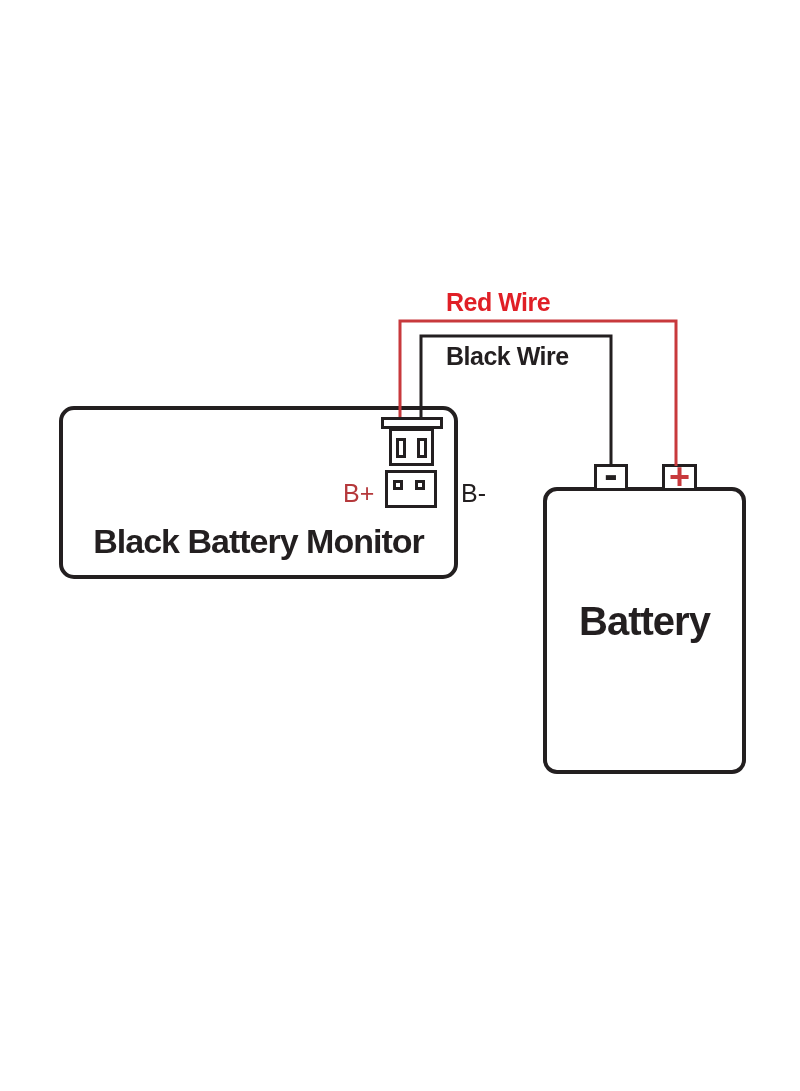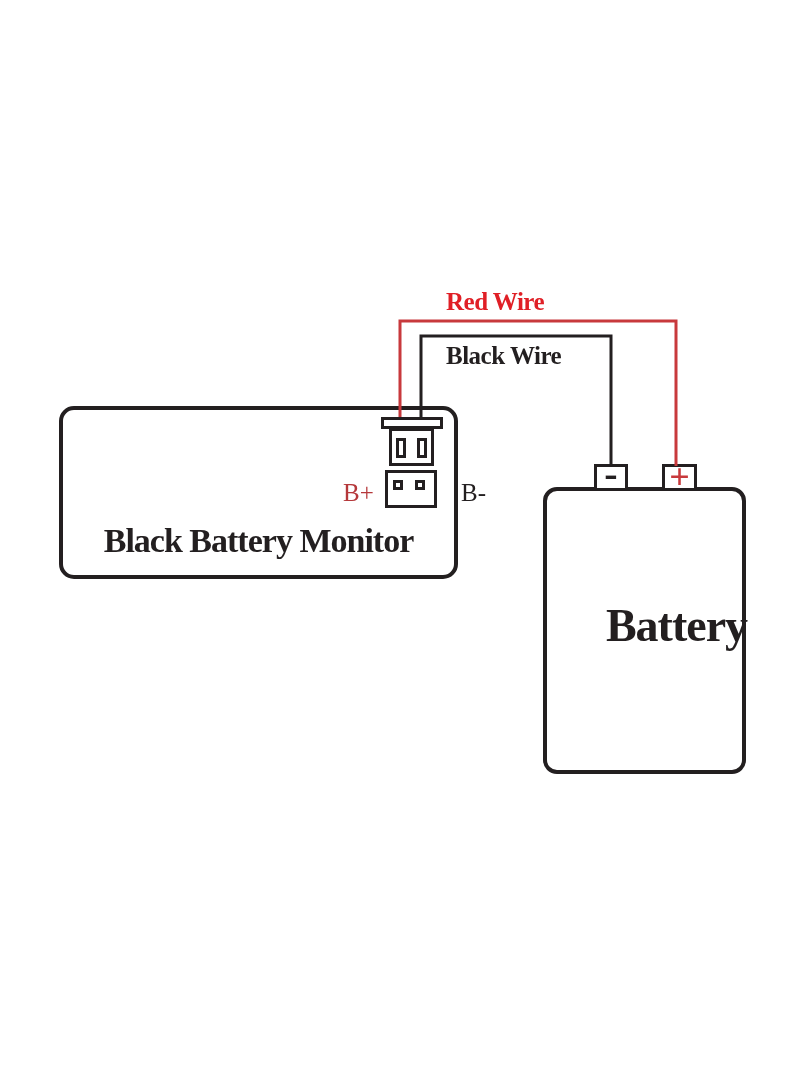--- a/index.html
+++ b/index.html
@@ -1,19 +1,19 @@
 <!DOCTYPE html>
 <html style="--label_red: #e01f26; --wire_red: #c8393c; --b_plus_red: #b5383b; --line_black: #231f20; --background: #ffffff;"><head>
 <meta charset="utf-8">
 <style>
   html,body{margin:0;padding:0;background:#fff;}
   .canvas{
     position:relative;width:800px;height:1091px;
     background:var(--background,#ffffff);
-    font-family:Liberation Serif, serif;
+    font-family:Liberation Sans, sans-serif;
     overflow:hidden;
   }
   
   .wires{position:absolute;left:0;top:0;z-index:2;}
   .wire{fill:none;stroke-width:3px;}
   .wire.red{stroke:var(--wire_red,#c8393c);}
   .wire.black{stroke:var(--line_black,#231f20);}
   
   .box{position:absolute;background:#fff;border:3px solid var(--line_black,#231f20);box-sizing:border-box;}
   
@@ -37,22 +37,22 @@
   .pin{position:absolute;width:10px;height:10px;background:#fff;border:3px solid var(--line_black,#231f20);box-sizing:border-box;}
   .pin.p1{left:5px;top:7px;}
   .pin.p2{left:27px;top:7px;}
   
   .bplus{position:absolute;left:343px;top:479px;font-size:25px;color:var(--b_plus_red,#b5383b);z-index:4;}
   .bminus{position:absolute;left:461px;top:479px;font-size:25px;color:var(--line_black,#231f20);z-index:4;}
   
   .battery{left:543px;top:487px;width:203px;height:287px;border-width:4px;border-radius:14px;z-index:1;}
   .battery-title{
     position:absolute;left:543px;top:599px;width:203px;text-align:center;
-    font-size:46px;font-weight:bold;letter-spacing:-1px;
-    color:var(--line_black,#231f20);z-index:4;margin-left:32px;
+    font-size:40px;font-weight:bold;letter-spacing:-1px;
+    color:var(--line_black,#231f20);z-index:4;
   }
   .term{z-index:1;display:flex;align-items:center;justify-content:center;overflow:visible;}
   .tminus{left:594px;top:464px;width:34px;height:27px;}
   .tplus{left:662px;top:464px;width:35px;height:27px;}
   .tsym{font-weight:bold;line-height:1;z-index:3;}
   .tsym.minus{font-size:40px;color:var(--line_black,#231f20);margin-top:-8px;}
   .tsym.plus{font-size:36px;color:var(--wire_red,#c8393c);margin-top:-2px;}
 </style>
 </head>
 <body>

